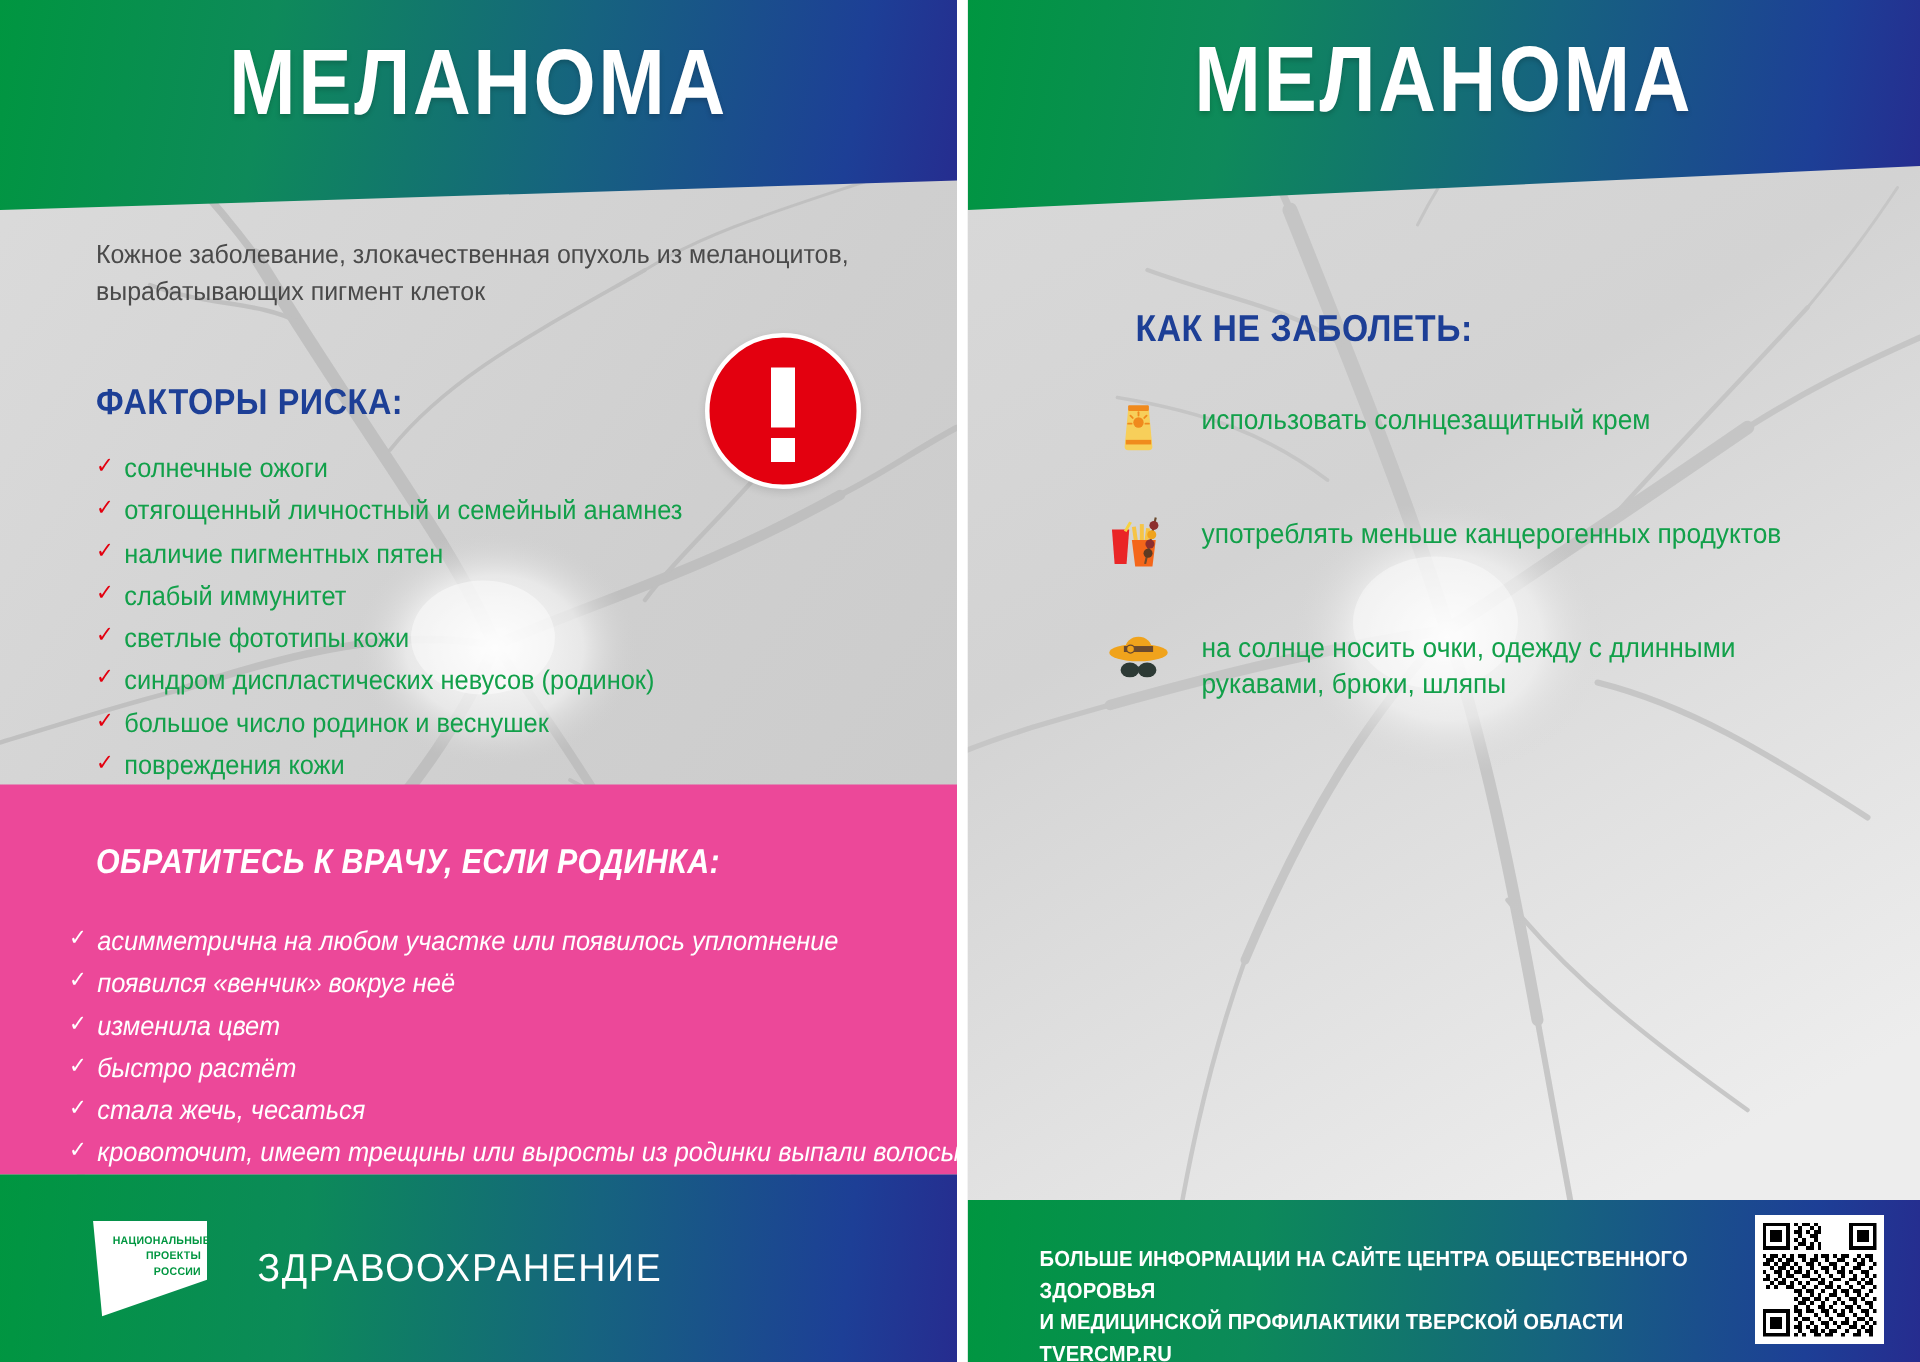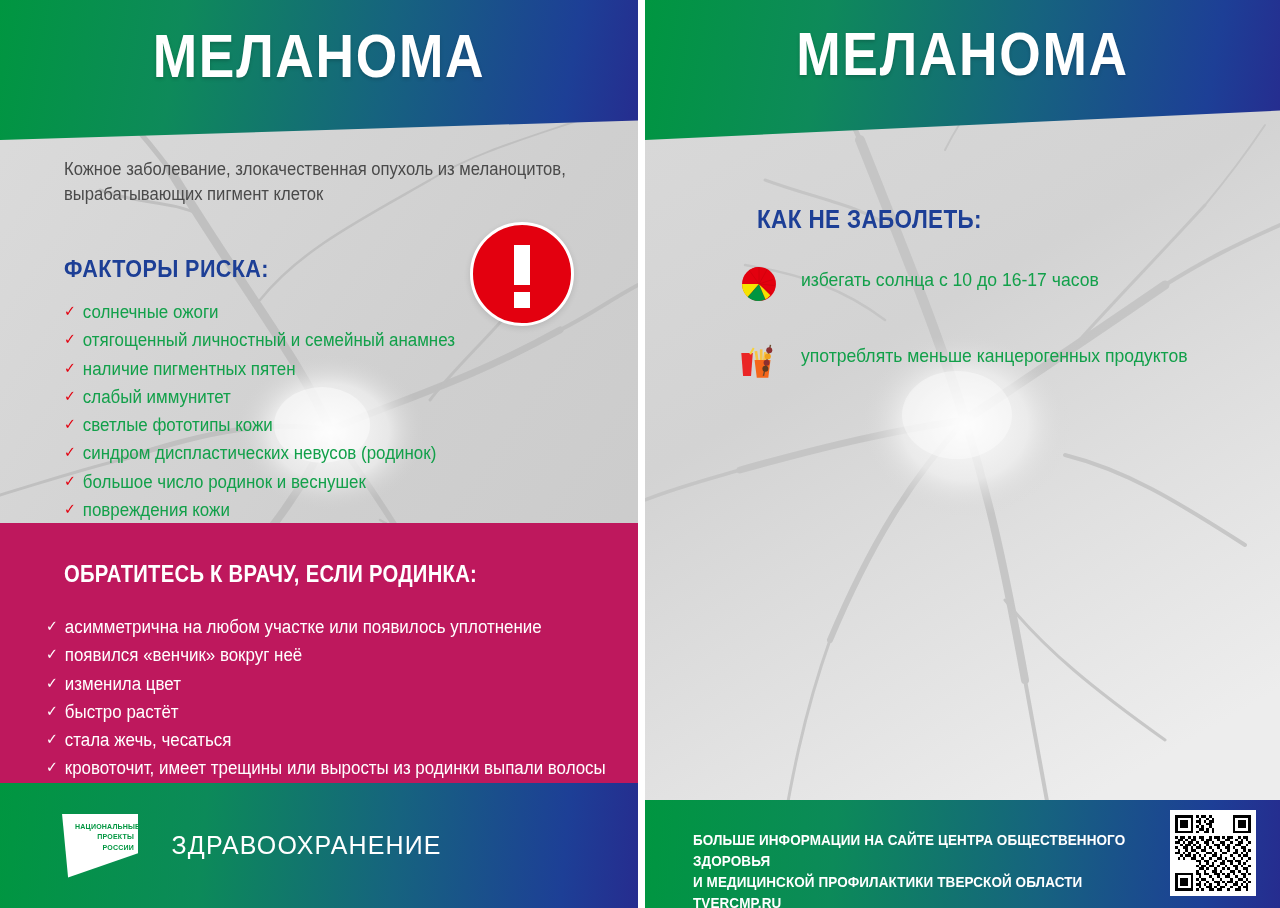--- a/index.html
+++ b/index.html
@@ -83,21 +83,22 @@
     width:16px;height:40px;background:#ffffff;
   }
   .warning-badge .bang-dot{
     position:absolute;top:67px;left:50%;margin-left:-8px;
     width:16px;height:16px;background:#ffffff;
   }
 
   
   .red-block{
     position:absolute;z-index:5;left:0;top:523px;width:638px;height:260px;
-    background:#be185d;
+    background:#ec4899;
+    font-style:italic;
   }
   .red-head{
     position:absolute;left:64px;top:38px;color:#ffffff;font-weight:bold;
     font-size:23px;letter-spacing:.3px;transform:scaleX(0.88);transform-origin:left center;
   }
   .red-list{left:46px;top:92px;}
   .red-list li{color:#ffffff;font-size:18px;margin-bottom:5px;}
   .red-list li .tick{color:#ffffff;}
 
   
@@ -297,41 +298,39 @@
       </svg>
     </div>
 
     <div class="header-band"></div>
     <div class="header-title">МЕЛАНОМА</div>
 
     <div class="section-head prevent-head">КАК НЕ ЗАБОЛЕТЬ:</div>
 
     <ul class="prevent-list">
 
-
       <li class="prevent-item">
         <span class="prevent-icon">
-          <svg viewBox="0 0 52 52" width="42" height="42">
-            <circle cx="26" cy="26" r="21" fill="#e3000f"></circle>
-            <path d="M26 26 L26 5 A21 21 0 0 0 8 17 Z" fill="#e3000f"></path>
-            <path d="M26 26 L5 26 A21 21 0 0 0 12 42 Z" fill="#f5e300"></path>
-            <path d="M26 26 L12 42 A21 21 0 0 0 34 45 Z" fill="#009640"></path>
-            <path d="M26 26 L34 45 A21 21 0 0 0 40 40 Z" fill="#f5e300"></path>
-            <g stroke="#c5000d" stroke-width="0.9" opacity="0.75">
-              <line x1="26" y1="26" x2="44" y2="20"></line>
-              <line x1="26" y1="26" x2="46" y2="28"></line>
-              <line x1="26" y1="26" x2="42" y2="38"></line>
-              <line x1="26" y1="26" x2="36" y2="8"></line>
-              <line x1="26" y1="26" x2="26" y2="5"></line>
-              <line x1="26" y1="26" x2="14" y2="9"></line>
+          <svg viewBox="0 0 52 52" width="40" height="40">
+            <path d="M17 12 h18 l3 32 a3 3 0 0 1 -3 3 h-18 a3 3 0 0 1 -3 -3 z" fill="#f7cf5a"></path>
+            <rect x="17" y="8" width="18" height="5" rx="1" fill="#f08a1d"></rect>
+            <rect x="15" y="38" width="22" height="4" fill="#f08a1d"></rect>
+            <circle cx="26" cy="23" r="4.5" fill="#f08a1d"></circle>
+            <g stroke="#f08a1d" stroke-width="1.6" stroke-linecap="round">
+              <line x1="26" y1="14" x2="26" y2="17"></line>
+              <line x1="19" y1="17" x2="21" y2="19"></line>
+              <line x1="33" y1="17" x2="31" y2="19"></line>
+              <line x1="17" y1="24" x2="20" y2="24"></line>
+              <line x1="35" y1="24" x2="32" y2="24"></line>
             </g>
           </svg>
         </span>
-        <span class="prevent-text">избегать солнца с 10 до 16-17 часов</span>
+        <span class="prevent-text">использовать солнцезащитный крем</span>
       </li>
+
 
       <li class="prevent-item">
         <span class="prevent-icon">
           <svg viewBox="0 0 52 52" width="46" height="46">
             <path d="M6 18 h13 l-2 26 h-9 z" fill="#ea2526"></path>
             <path d="M19 12 L15 19 L17 20 L21 13 Z" fill="#f7d23e"></path>
             <g fill="#f6c445">
               <rect x="22" y="16" width="3" height="14" transform="rotate(-8 23 23)"></rect>
               <rect x="27" y="14" width="3" height="16"></rect>
               <rect x="31" y="17" width="3" height="13" transform="rotate(7 32 23)"></rect>
@@ -342,20 +341,36 @@
             </g>
             <circle cx="37.6" cy="15" r="3.4" fill="#8d2f2f"></circle>
             <circle cx="36" cy="22" r="3.4" fill="#f0a31c"></circle>
             <circle cx="34.6" cy="29" r="3.4" fill="#8d2f2f"></circle>
             <circle cx="33.2" cy="36" r="3.4" fill="#5c3a22"></circle>
           </svg>
         </span>
         <span class="prevent-text">употреблять меньше канцерогенных продуктов</span>
       </li>
 
+      <li class="prevent-item">
+        <span class="prevent-icon">
+          <svg viewBox="0 0 52 52" width="46" height="46">
+            <path d="M16 22 a10 9 0 0 1 20 0 z" fill="#f0a31c"></path>
+            <ellipse cx="26" cy="25" rx="22" ry="6.5" fill="#f0a31c"></ellipse>
+            <rect x="15" y="20" width="22" height="4.5" fill="#6b4a2e"></rect>
+            <circle cx="20" cy="22.3" r="3" fill="#f0a31c" stroke="#6b4a2e" stroke-width="1"></circle>
+            <g fill="#2d3a35">
+              <ellipse cx="19.5" cy="38" rx="7" ry="5.6"></ellipse>
+              <ellipse cx="32.5" cy="38" rx="7" ry="5.6"></ellipse>
+              <rect x="24.5" y="35.5" width="3" height="2.6"></rect>
+            </g>
+          </svg>
+        </span>
+        <span class="prevent-text">на солнце носить очки, одежду с длинными рукавами, брюки, шляпы</span>
+      </li>
 
 
     </ul>
 
     <div class="right-footer">
       <div class="right-footer-text">
         <div>БОЛЬШЕ ИНФОРМАЦИИ НА САЙТЕ ЦЕНТРА ОБЩЕСТВЕННОГО ЗДОРОВЬЯ</div>
         <div>И МЕДИЦИНСКОЙ ПРОФИЛАКТИКИ ТВЕРСКОЙ ОБЛАСТИ TVERCMP.RU</div>
       </div>
       <div class="qr-box">

